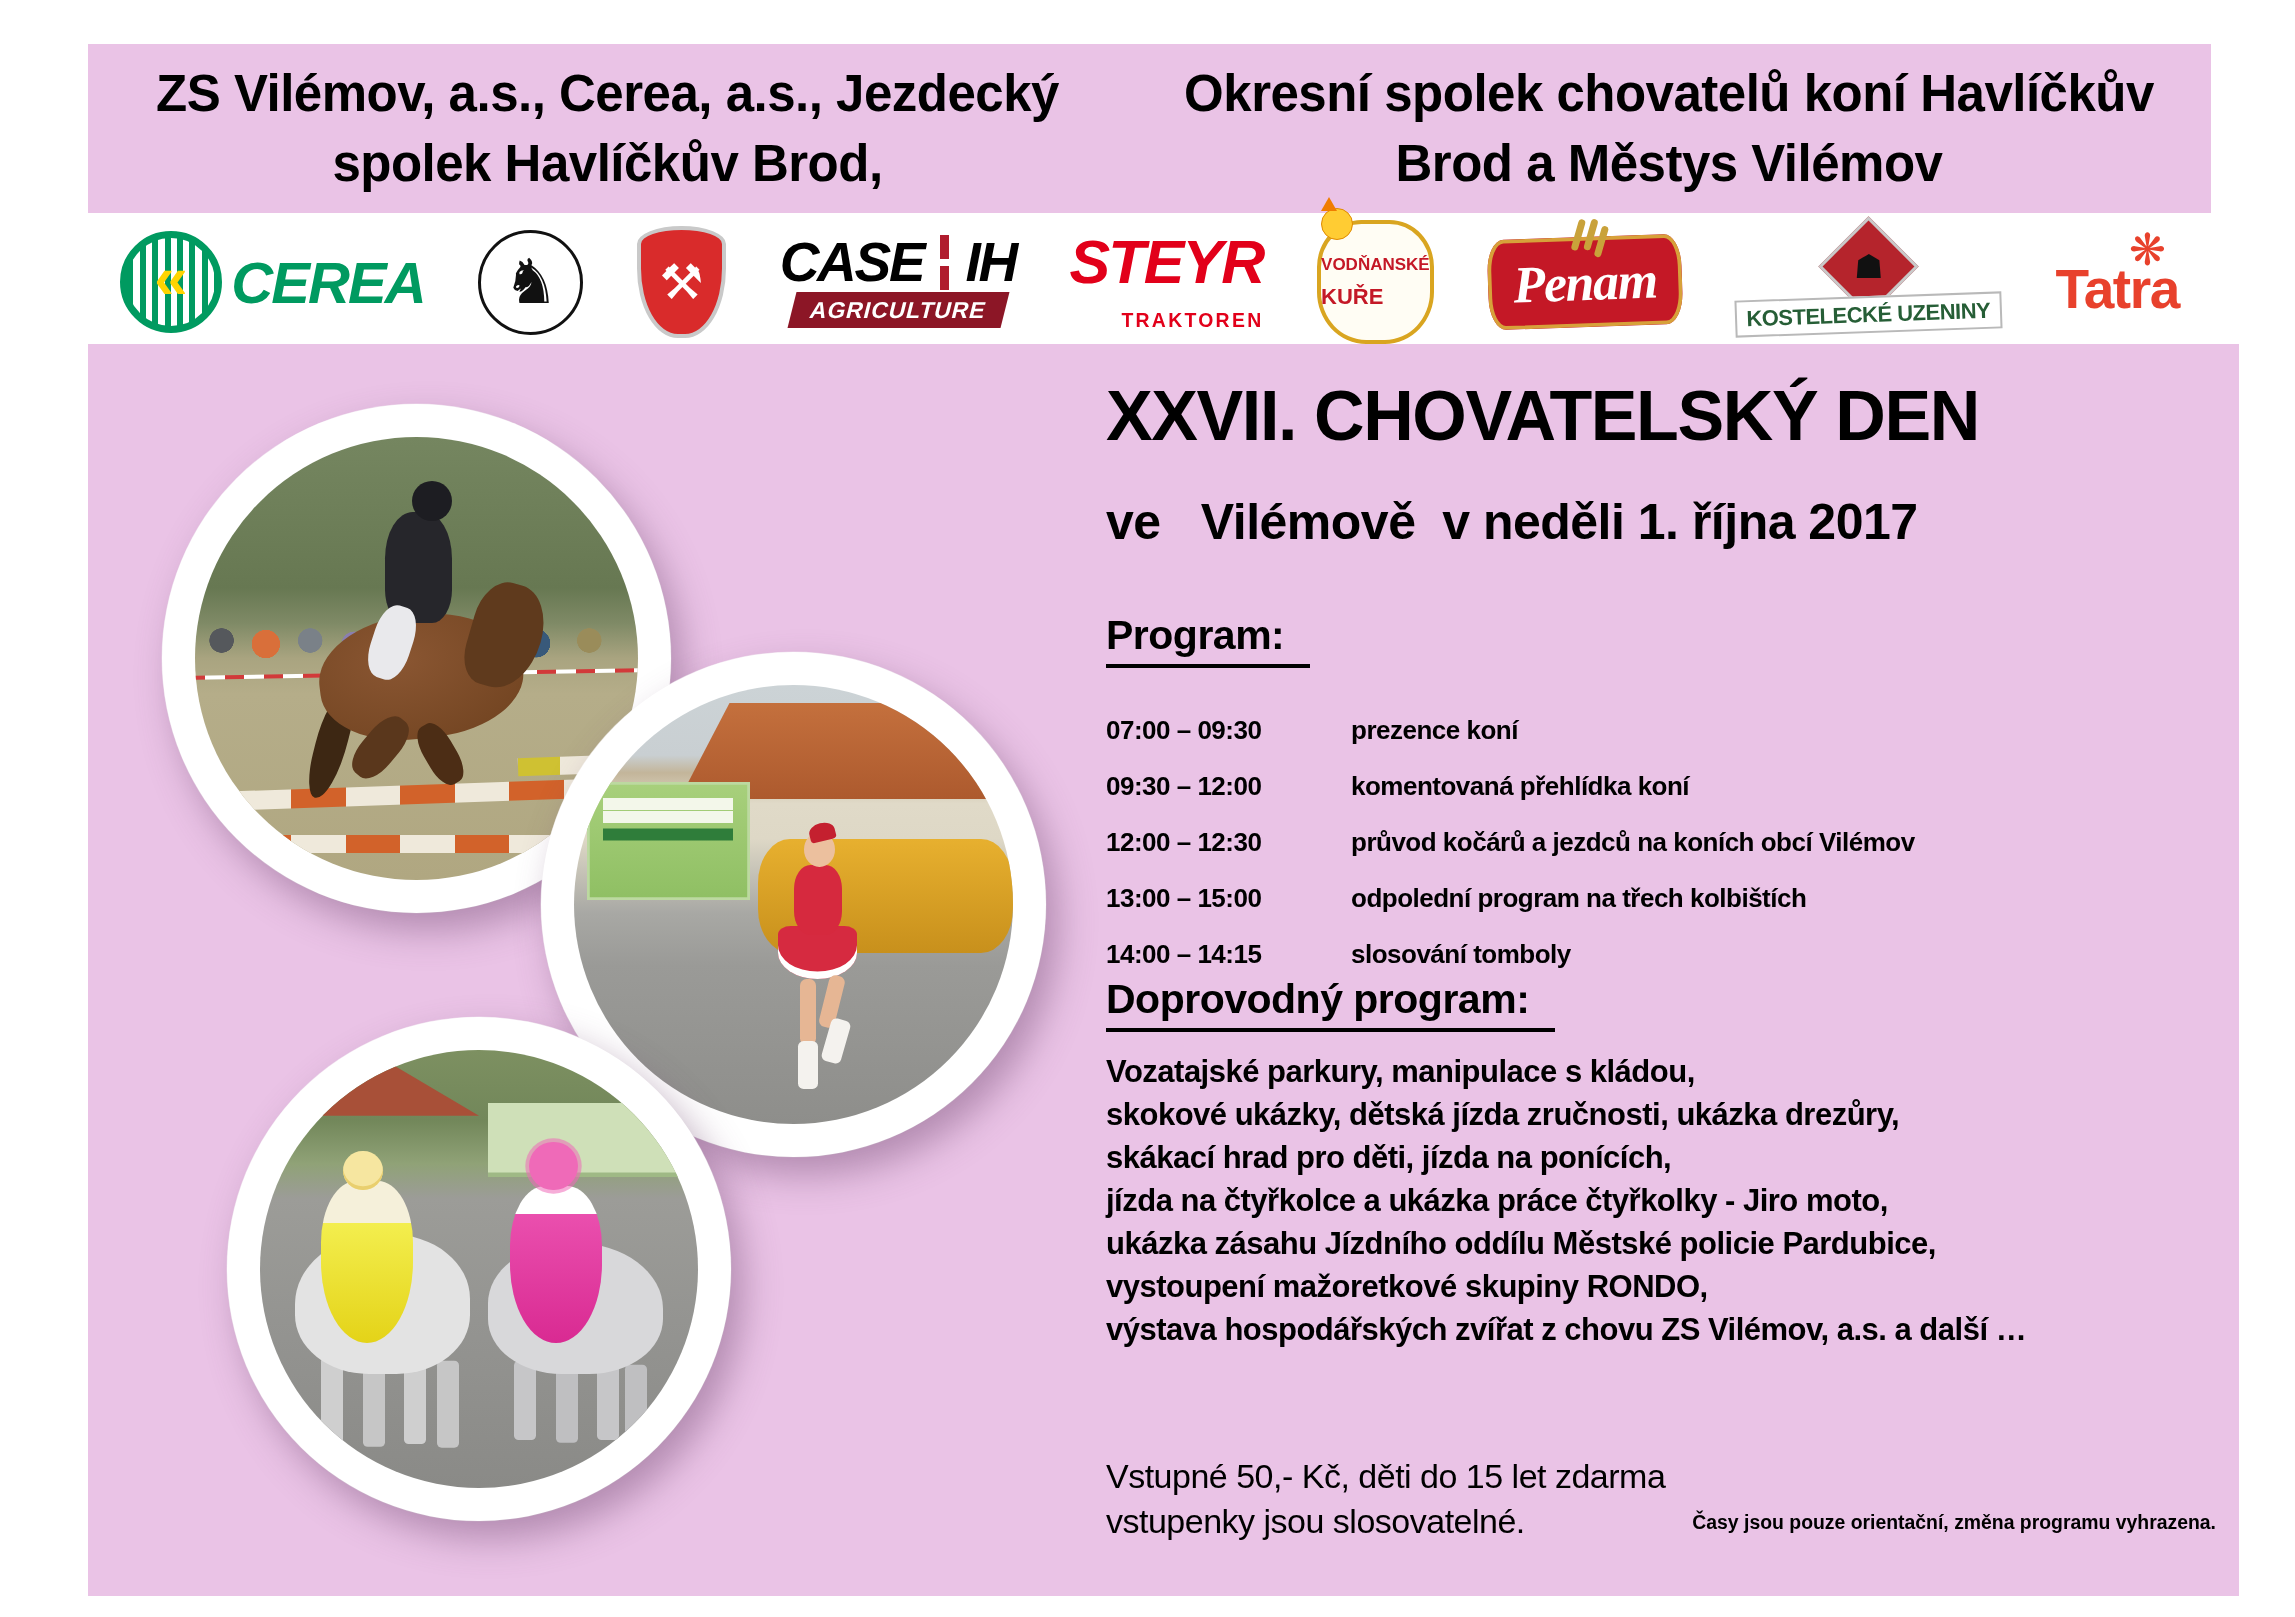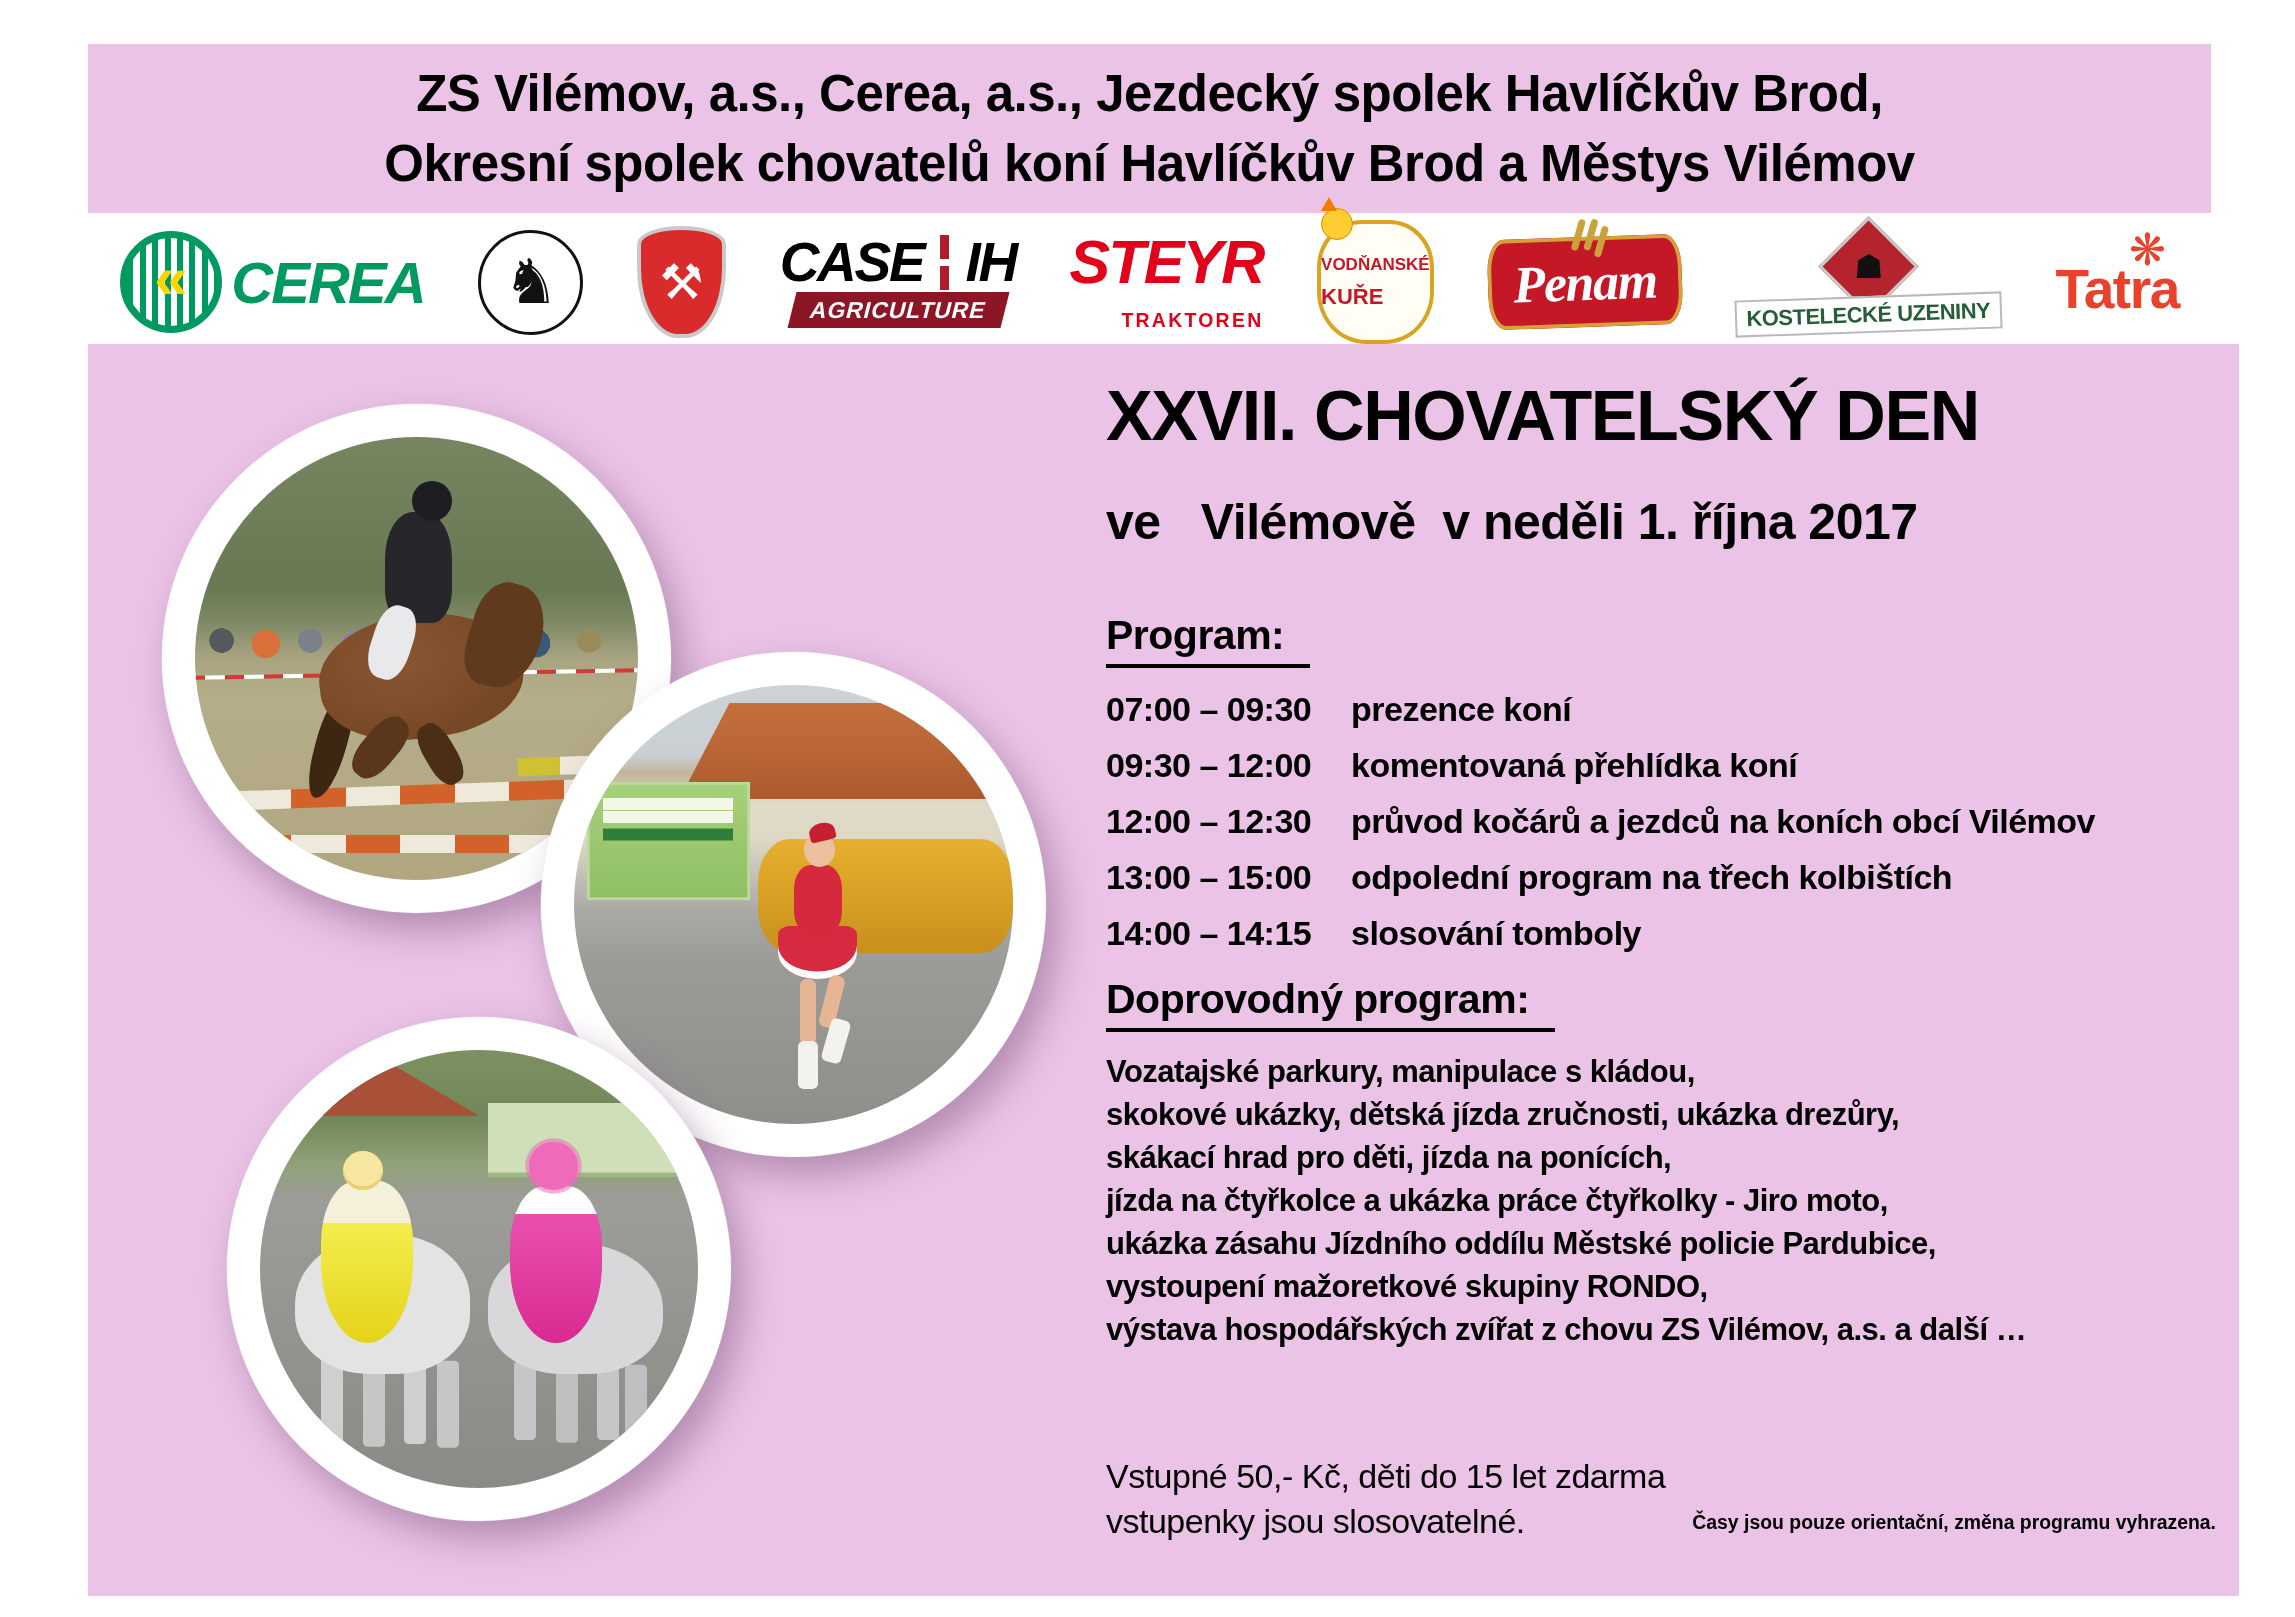--- a/index.html
+++ b/index.html
@@ -2,21 +2,21 @@
 <html style="--pink: #eac3e6; --cerea-green: #009a60; --zs-green: #0c7a3f; --case-red: #8c1626; --steyr-red: #e2001a; --penam-red: #c41826; --kost-green: #265e36; --tatra-red: #e8412c;font-size:7.4px"><head>
 <meta charset="utf-8">
 <style>
   html,body{margin:0;padding:0;background:#fff;}
   .page{position:relative;width:2295px;height:1618px;background:#fff;overflow:hidden;
         font-family:"Liberation Sans","DejaVu Sans",sans-serif;color:#000;}
   .abs{position:absolute;}
 
   
   .banner{left:88px;top:44px;width:2123px;height:169px;background:var(--pink,#eac3e6);
-          display:flex;flex-direction:column;justify-content:center;align-items:center;
+          display:flex;flex-direction:row;justify-content:center;align-items:center;
           text-align:center;font-weight:bold;font-size:51px;line-height:70px;letter-spacing:-0.5px;}
 
   
   .logos{left:88px;top:214px;width:2123px;height:136px;display:flex;align-items:center;
          justify-content:space-between;padding:0 32px;box-sizing:border-box;background:#fff;}
   .logo{display:flex;align-items:center;gap:9.3px;flex:0 0 auto;}
 
   .cerea-emblem{width:88px;height:88px;border:7.4px solid var(--cerea-green,#009a60);border-radius:50%;
     background:repeating-linear-gradient(90deg,var(--cerea-green,#009a60) 0 6px,#fff 6px 12.5px);
     display:flex;align-items:center;justify-content:center;overflow:hidden;}
@@ -85,21 +85,21 @@
   .title{left:1018px;top:32px;font-size:70px;font-weight:bold;letter-spacing:-1.4px;}
   .subtitle{left:1018px;top:149px;font-size:50px;font-weight:bold;white-space:pre-wrap;letter-spacing:-0.5px;}
 
   .sec-head{font-size:41px;font-weight:bold;letter-spacing:-0.5px;}
   .sec-head u{text-decoration:none;display:inline-block;border-bottom:4.6px solid #000;
     padding-bottom:4.6px;padding-right:25.4px;}
   .prog-head{left:1018px;top:268px;}
   .dop-head{left:1018px;top:632px;}
 
   .prog-list{left:1018px;top:346px;}
-  .prog-row{display:flex;height:56px;align-items:flex-start;font-size:34px;font-weight:bold;letter-spacing:-0.5px;}
+  .prog-row{display:flex;height:56px;align-items:flex-end;font-size:26px;font-weight:bold;letter-spacing:-0.5px;}
   .prog-time{width:245px;flex:0 0 auto;}
   .prog-desc{white-space:nowrap;}
 
   .dop-lines{left:1018px;top:706px;font-size:31px;font-weight:bold;line-height:43px;
     letter-spacing:-0.5px;white-space:nowrap;}
 
   .admission{left:1018px;top:1090px;font-size:34px;font-weight:normal;line-height:45px;letter-spacing:-0.5px;margin-top:20px;}
   .footnote{right:23px;top:1167px;font-size:19.4px;font-weight:bold;letter-spacing:0;}
 
   

